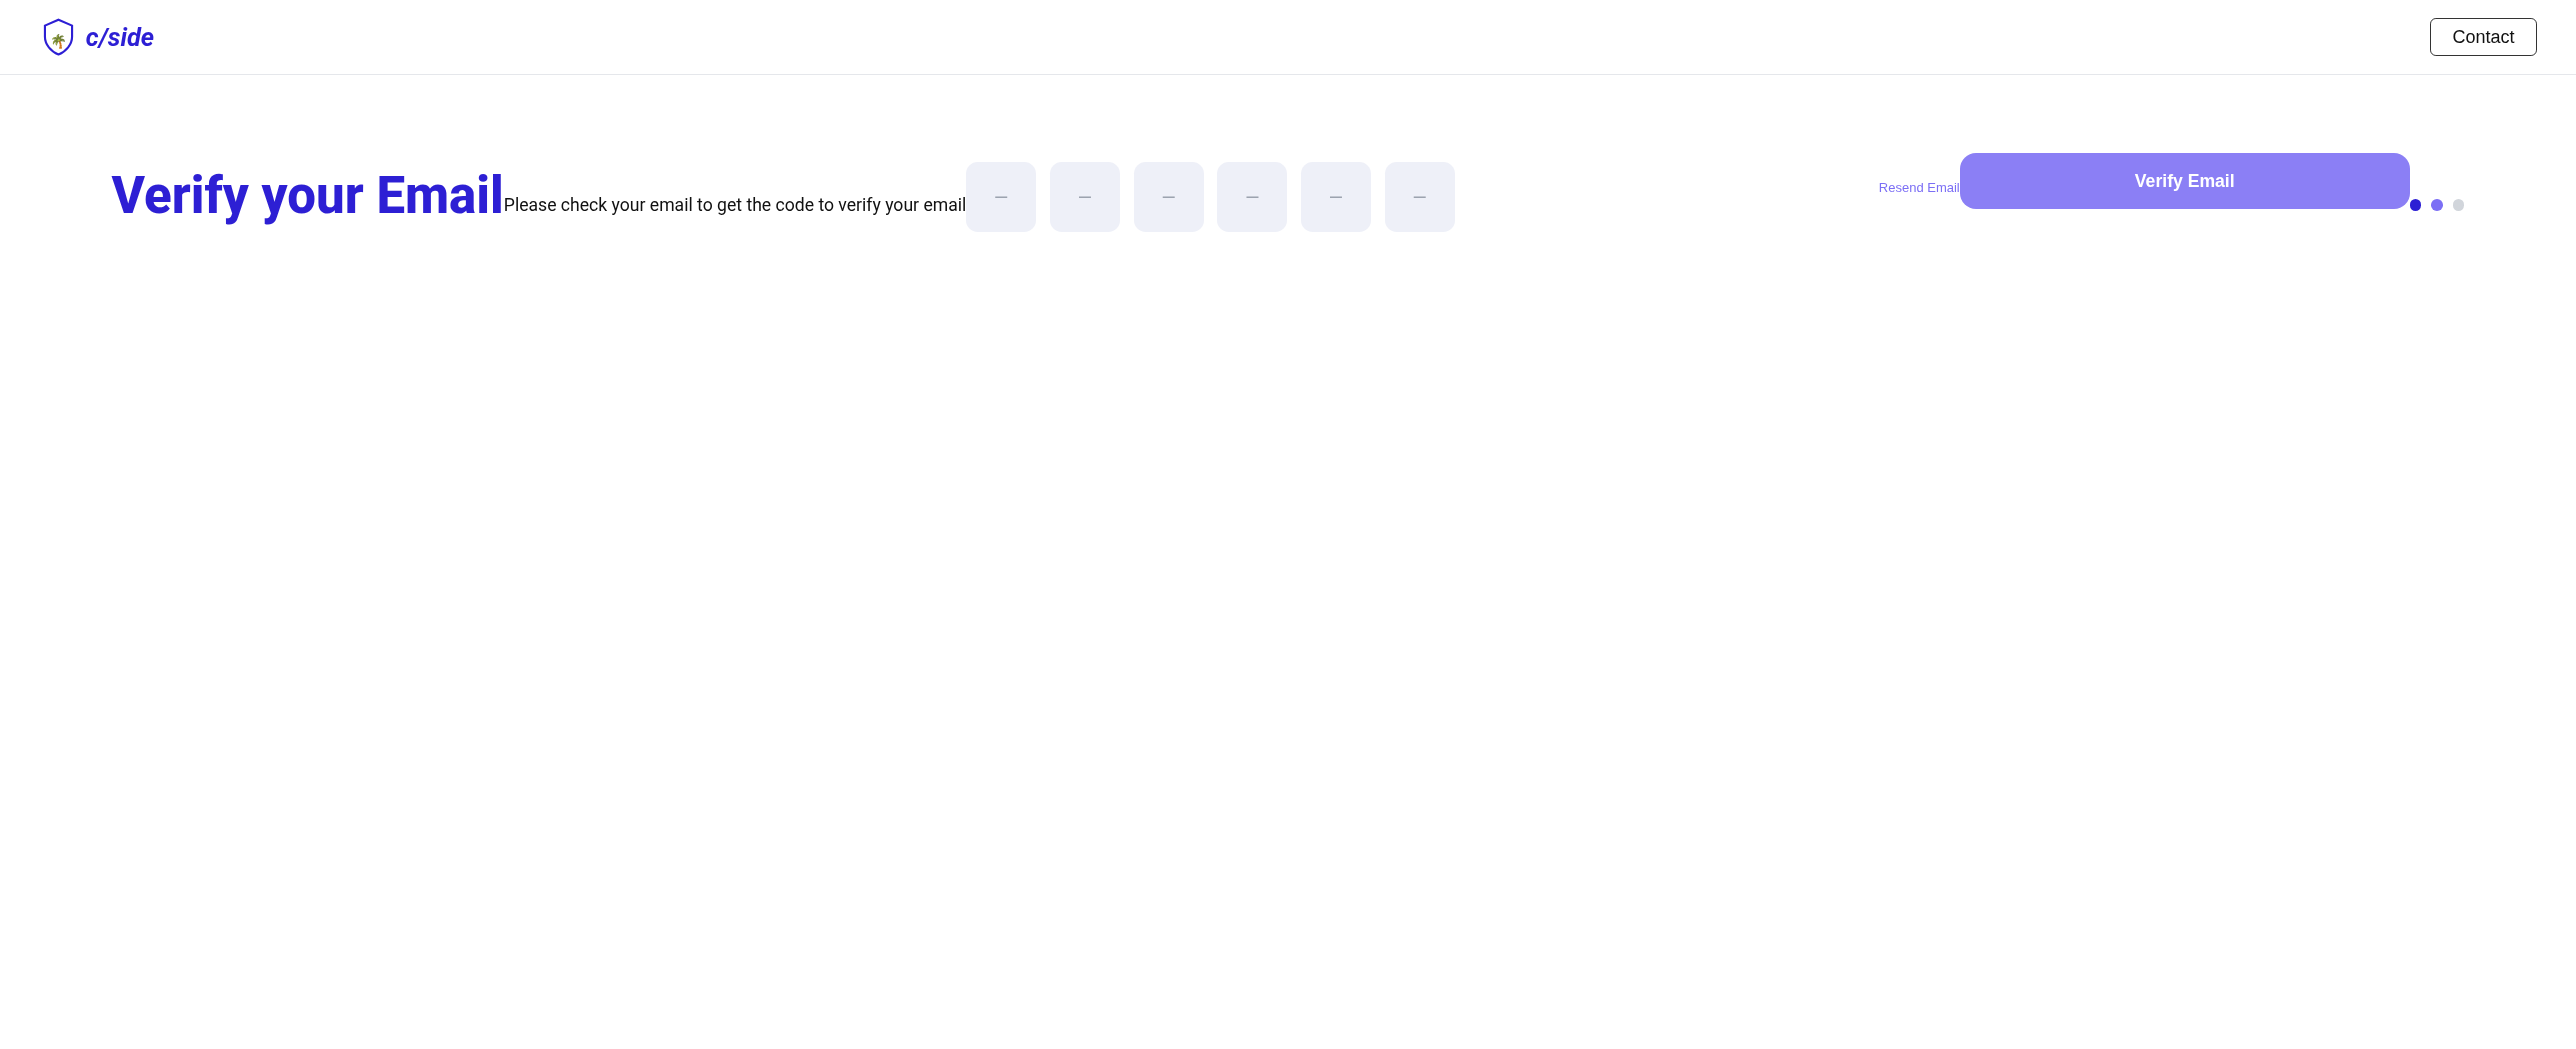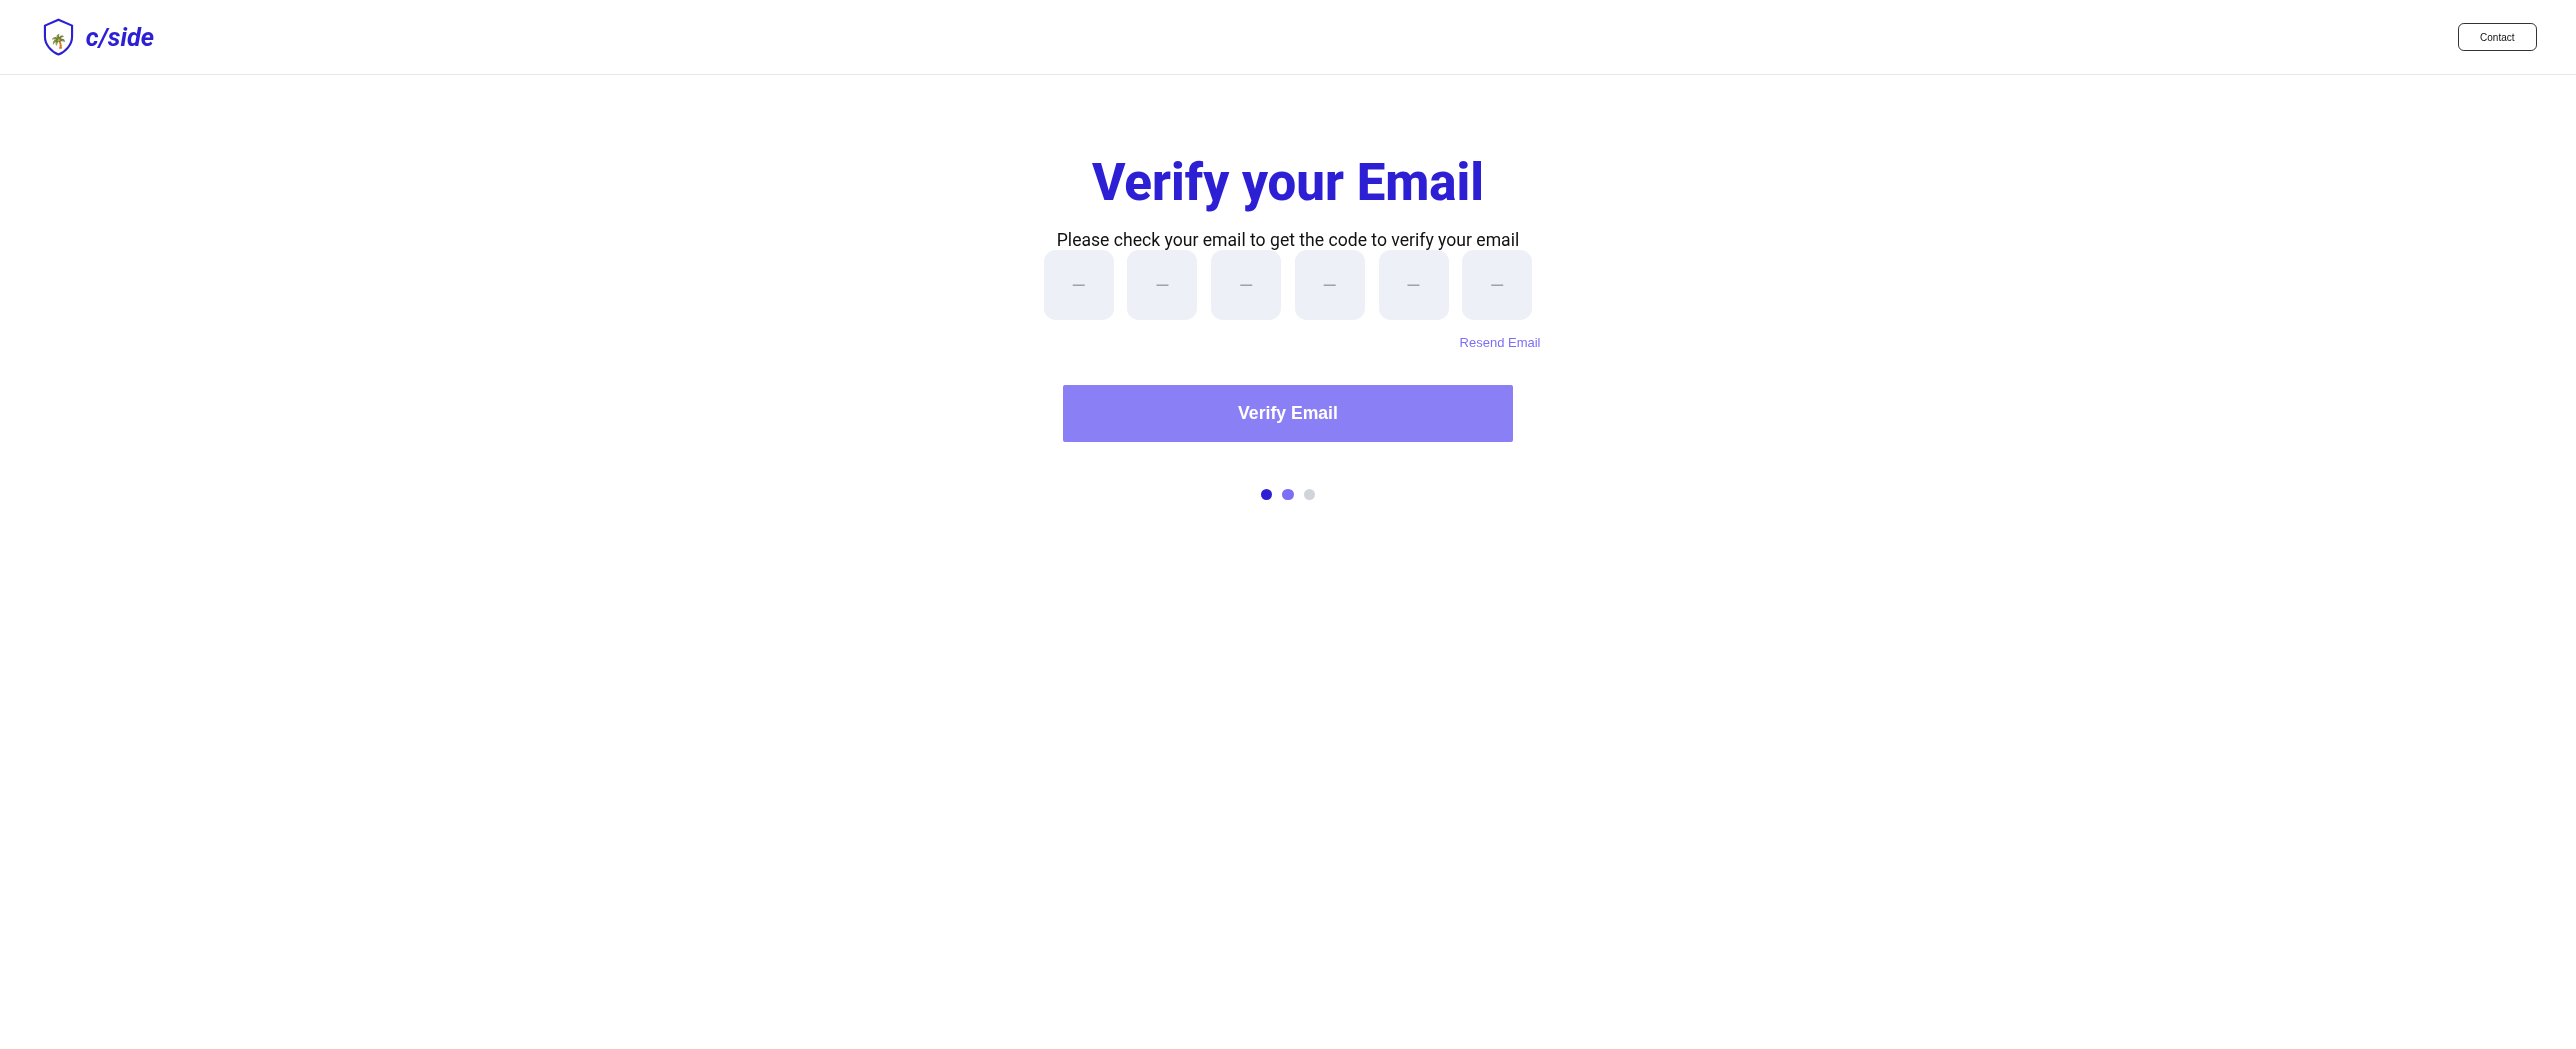--- a/index.html
+++ b/index.html
@@ -39,29 +39,29 @@
       font-weight: 700;
       color: #2d1fd4;
       font-style: italic;
     }
 
     .contact-btn {
       border: 1.5px solid #333;
       background: transparent;
       padding: 7.8px 21.5px;
       border-radius: 5.9px;
-      font-size: 10px;
+      font-size: 18px;
       cursor: pointer;
       color: #111;
     }
 
     
     .main {
       display: flex;
-      flex-direction: column;
+      flex-direction: row;
       align-items: center;
       justify-content: center;
       padding: 78px 19.6px 59px;
     }
 
     .page-title {
       font-size: 51px;
       font-weight: 800;
       color: #2d1fd4;
       margin-bottom: 17.6px;
@@ -116,21 +116,21 @@
       border: none;
     }
 
     
     .verify-btn {
       width: 450px;
       padding: 17.6px;
       background: #8b7ff5;
       color: #fff;
       border: none;
-      border-radius: 2px;
+      border-radius: 16px;
       font-size: 17.6px;
       font-weight: 600;
       cursor: pointer;
       margin-bottom: 47px;
     }
 
     
     .step-dots {
       display: flex;
       gap: 9.8px;

